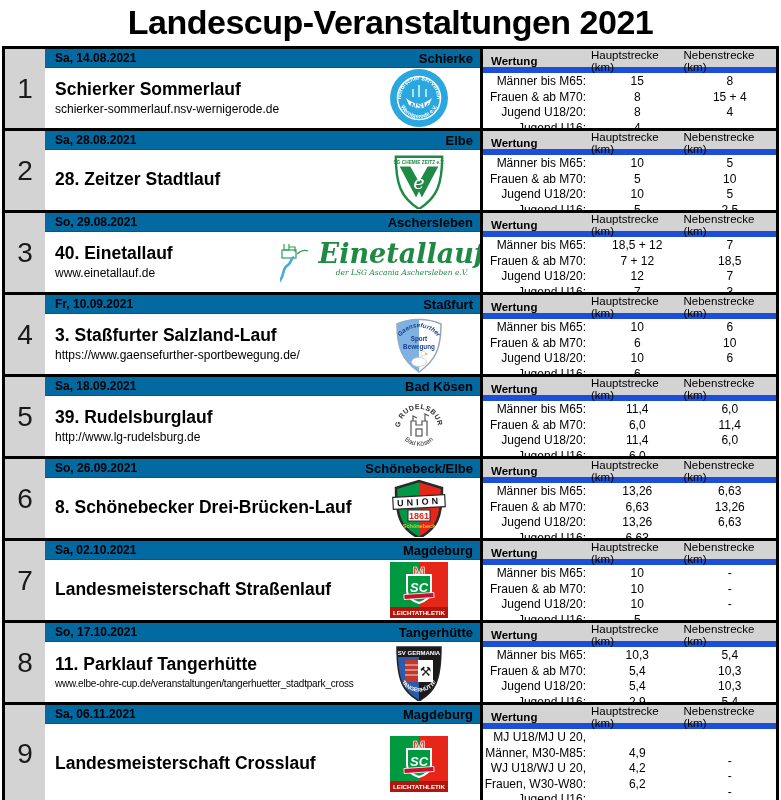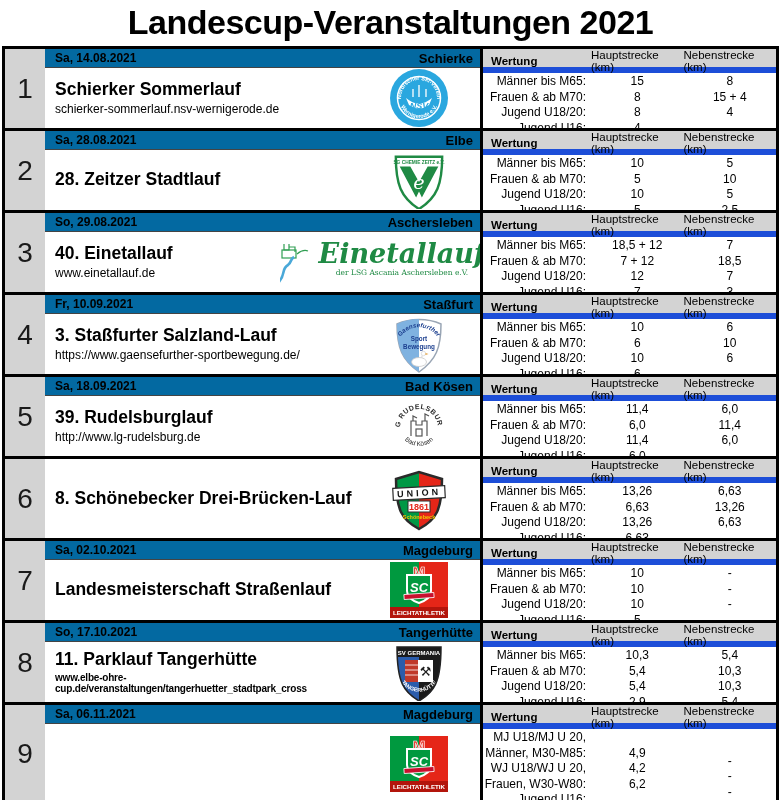--- a/index.html
+++ b/index.html
@@ -12,39 +12,39 @@
             font-size:28px;color:#1a1a1a;}
   .left{flex:1 1 auto;display:flex;flex-direction:column;min-width:0;}
   .left-header{height:18px;flex:0 0 18px;background:#0369a1;border-bottom:1px solid #444;
                display:flex;justify-content:space-between;align-items:center;padding:0 7px 0 10px;}
   .date{font-size:12px;font-weight:bold;}
   .city{font-size:13px;font-weight:bold;}
   .left-body{flex:1;position:relative;display:flex;align-items:center;padding-left:10px;}
   .ev-texts{max-width:305px;}
   .ev-name{font-size:17.5px;font-weight:bold;line-height:1.12;}
   .ev-url{font-size:12px;margin-top:3px;}
-  .ev-url.small-url{font-size:10px;letter-spacing:-0.2px;font-weight:bold;}
+  .ev-url.small-url{font-size:10px;letter-spacing:-0.2px;}
   .logo-box{position:absolute;right:3px;top:1px;bottom:1px;width:116px;
             display:flex;align-items:center;justify-content:center;overflow:hidden;}
   .logo-box.wide{width:200px;right:0;}
   .right{flex:0 0 293px;border-left:3px solid #000;display:flex;flex-direction:column;}
   .right-header{height:18px;flex:0 0 18px;background:#d3d3d3;border-bottom:6px solid #1d4ed8;
                 display:grid;grid-template-columns:108px 1fr 1fr;align-items:center;font-size:11.5px;}
   .h-wertung{font-weight:bold;padding-left:8px;}
   .h-col{}
   .right-body{flex:1;display:flex;flex-direction:column;justify-content:center;padding:1px 0;}
   .trow{display:grid;grid-template-columns:108px 1fr 1fr;line-height:15.5px;font-size:12px;}
   .tlabel{text-align:right;padding-right:5px;}
   .tval{text-align:center;}
   .tval.shift-down{transform:translateY(8px);}
   
   .einet{display:flex;align-items:flex-start;gap:10px;}
   .einet-script{font-family:"DejaVu Serif",serif;font-style:italic;font-weight:bold;
                 color:#1f8a44;font-size:27px;line-height:1;white-space:nowrap;}
-  .einet-sub{font-family:"DejaVu Serif",serif;font-size:7.5px;color:#1f8a44;
+  .einet-sub{font-family:"DejaVu Serif",serif;font-style:italic;font-size:7.5px;color:#1f8a44;
              text-align:center;margin-top:1px;white-space:nowrap;}
 </style>
 </head>
 <body>
 
 <div class="title">Landescup-Veranstaltungen 2021</div>
 
 <div class="board">
     <div class="event">
     <div class="num-cell">1</div>
@@ -331,20 +331,24 @@
             <span class="tlabel">Jugend U16:</span>
             <span class="tval">6,0</span>
             <span class="tval">-</span>
           </div>
         </div>
     </div>
   </div>
     <div class="event">
     <div class="num-cell">6</div>
     <div class="left">
+      <div class="left-header">
+        <span class="date">So, 26.09.2021</span>
+        <span class="city">Schönebeck/Elbe</span>
+      </div>
       <div class="left-body">
         <div class="ev-texts">
           <div class="ev-name">8. Schönebecker Drei-Brücken-Lauf</div>
         </div>
         <div class="logo-box">
     <svg width="60" height="64" viewBox="0 0 60 64">
       <path d="M30,62 C13,53 7,43 7,12 L30,5 L53,12 C53,43 47,53 30,62 Z" fill="#009845"></path>
       <path d="M30,62 C47,53 53,43 53,12 L30,5 Z" fill="#e52618"></path>
       <path d="M30,62 C13,53 7,43 7,12 L30,5 L53,12 C53,43 47,53 30,62 Z" fill="none" stroke="#2a2a2a" stroke-width="2.5"></path>
       <g transform="rotate(-3 30 26)">
@@ -506,20 +510,24 @@
     </div>
   </div>
     <div class="event">
     <div class="num-cell">9</div>
     <div class="left">
       <div class="left-header">
         <span class="date">Sa, 06.11.2021</span>
         <span class="city">Magdeburg</span>
       </div>
       <div class="left-body">
+        <div class="ev-texts">
+          <div class="ev-name">Landesmeisterschaft Crosslauf</div>
+
+        </div>
         <div class="logo-box">
     <svg width="58" height="56" viewBox="0 0 58 56">
       <rect x="0" y="0" width="29" height="56" fill="#00993f"></rect>
       <rect x="29" y="0" width="29" height="56" fill="#e52618"></rect>
       <text x="29" y="15" text-anchor="middle" font-size="15" font-weight="bold" fill="#e52618" stroke="#fff" stroke-width="0.7">M</text>
       <path d="M17,13 h24 v16 q0,8 -12,12 q-12,-4 -12,-12 z" fill="#00993f" stroke="#fff" stroke-width="2"></path>
       <text x="29" y="30" text-anchor="middle" font-size="13" font-weight="bold" font-style="italic" fill="#fff">SC</text>
       <rect x="14" y="31.5" width="30" height="5" fill="#c8102e" stroke="#fff" stroke-width="0.8" transform="rotate(-4 29 34)"></rect>
       <rect x="0" y="45" width="58" height="11" fill="#b3150c"></rect>
       <text x="29" y="53" text-anchor="middle" font-size="6.2" font-weight="bold" fill="#fff">LEICHTATHLETIK</text>

